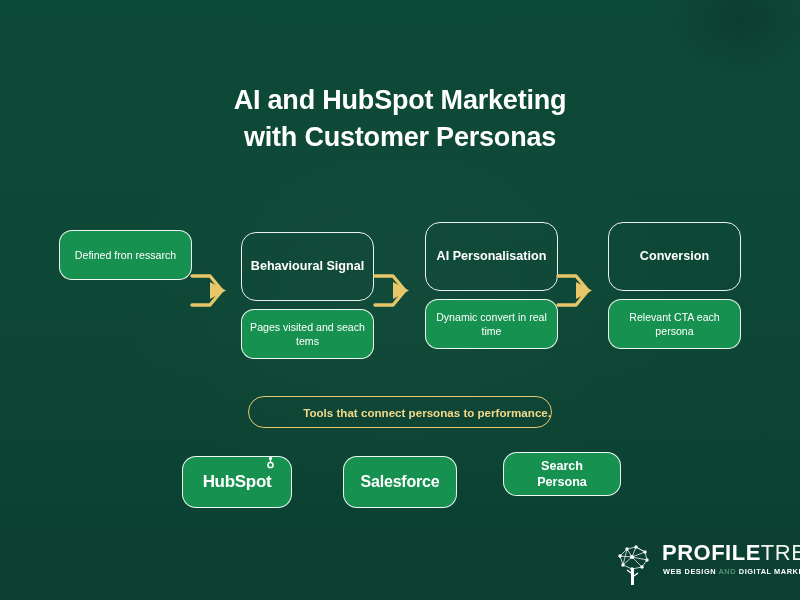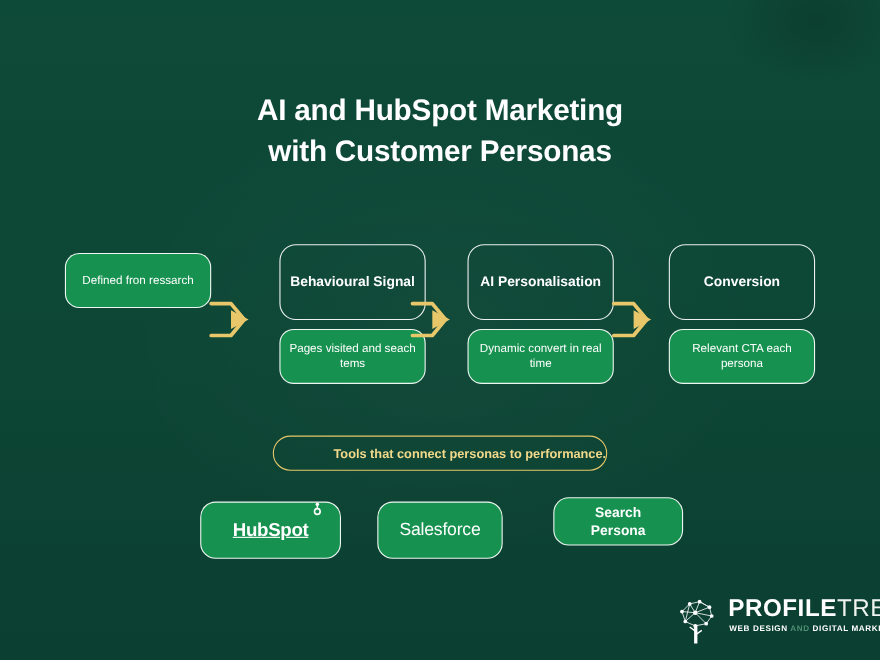--- a/index.html
+++ b/index.html
@@ -23,21 +23,21 @@
     text-align:center;color:#ffffff;
     font-size:27px;font-weight:bold;line-height:1.38;
     letter-spacing:-0.2px;
   }
   .title span{display:block;}
 
   
   .flow{position:absolute;left:0;top:222px;width:800px;height:135px;}
   .col{position:absolute;top:0;width:133px;}
   .col.c0{left:59px;}
-  .col.c1{left:254px;}
+  .col.c1{left:241px;margin-top:10px;}
   .col.c2{left:425px;}
   .col.c3{left:608px;}
 
   .card-top{
     height:69px;border:1.6px solid rgba(255,255,255,0.92);
     border-radius:15px;background:transparent;
     display:flex;align-items:center;justify-content:center;
     text-align:center;color:#ffffff;
     font-size:12.6px;font-weight:bold;line-height:1.32;
     padding:0 8px;box-sizing:border-box;
@@ -68,25 +68,25 @@
 
   
   .chips{position:absolute;left:0;top:456px;width:800px;height:62px;}
   .chip{
     position:absolute;top:0;height:52px;
     border:1.5px solid rgba(255,255,255,0.93);
     border-radius:14px;background:#179150;
     display:flex;align-items:center;justify-content:center;
     color:#ffffff;box-sizing:border-box;
   }
-  .chip.k0{left:182px;width:128px;text-decoration:underline;}
+  .chip.k0{left:182px;width:110px;}
   .chip.k1{left:343px;width:114px;}
   .chip.k2{left:503px;width:118px;top:-4px;height:44px;}
   .chip-hubspot{font-size:17px;font-weight:bold;letter-spacing:-0.3px;position:relative;}
-  .chip-salesforce{font-size:16px;font-weight:normal;letter-spacing:-0.2px;}
+  .chip-salesforce{font-size:16px;font-weight:bold;letter-spacing:-0.2px;}
   .chip-search{font-size:12.6px;font-weight:bold;line-height:1.3;text-align:center;}
   .hs-sprocket{position:absolute;right:14px;top:-1px;}
 
   
   .logo{position:absolute;left:610px;top:538px;width:180px;height:52px;}
   .logo-mark{position:absolute;left:0;top:2px;}
   .logo-word{
     position:absolute;left:52px;top:4px;
     font-size:22px;font-weight:bold;letter-spacing:0.5px;
     color:#ffffff;line-height:1;white-space:nowrap;

